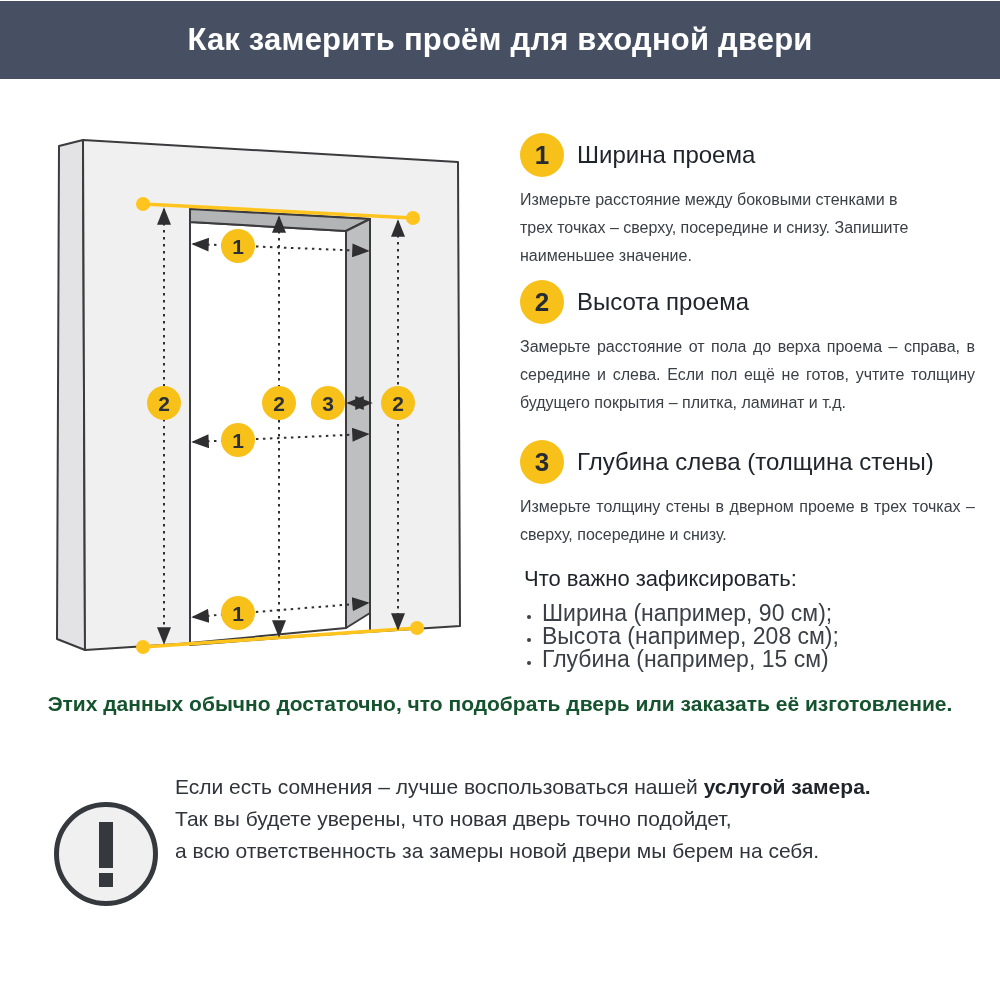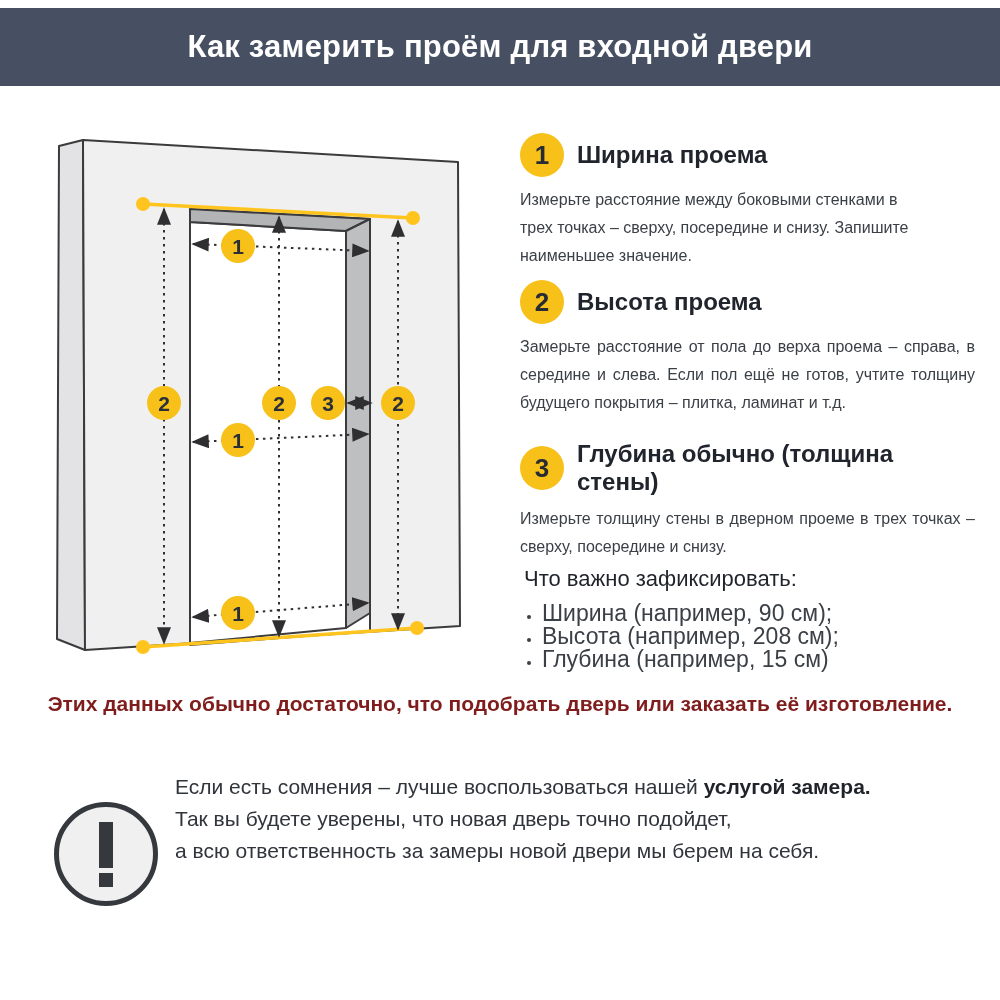--- a/index.html
+++ b/index.html
@@ -1,48 +1,48 @@
 <!DOCTYPE html>
 <html style="--header_bg: #475063; --header_text: #ffffff; --accent: #f7c119; --laser: #ffc41d; --outline: #3b3b3d; --wall_face: #f0f0f1; --wall_side: #e3e3e5; --wall_inner_top: #b3b4b6; --wall_inner_right: #bebfc1;"><head>
 <meta charset="utf-8">
 <style>
   html,body{margin:0;padding:0;background:#ffffff;}
   .page{position:relative;width:1000px;height:1000px;background:#ffffff;overflow:hidden;
         font-family:"Liberation Sans","DejaVu Sans",sans-serif;color:#3a3f47;}
 
   
-  .header{position:absolute;left:0;top:8px;right:0;height:78px;background:var(--header_bg,#475063);}
+  .header{position:absolute;left:0;top:1px;right:0;height:78px;background:var(--header_bg,#475063);}
   .header h1{margin:0;line-height:78px;text-align:center;font-size:31px;font-weight:700;
              color:var(--header_text,#fff);letter-spacing:.2px;}
 
   
   svg.diagram{position:absolute;left:0;top:0;}
   svg.diagram text{font-family:"Liberation Sans","DejaVu Sans",sans-serif;}
 
   
   .step{position:absolute;left:520px;width:455px;}
   .step-head{display:flex;align-items:center;}
   .badge{width:44px;height:44px;border-radius:50%;background:var(--accent,#f7c119);
          display:flex;align-items:center;justify-content:center;flex:0 0 44px;
          font-size:26px;font-weight:700;color:#272b33;}
-  .step-title{margin-left:13px;font-size:24px;font-weight:700;color:#20242c;}
+  .step-title{margin-left:13px;font-size:24px;font-weight:400;color:#20242c;}
   .step-body{margin-top:9px;font-size:16px;line-height:28px;color:#3b4047;}
   .w390{width:390px;}
   .just{text-align:justify;}
 
   
   .checklist{position:absolute;left:520px;top:562px;width:455px;}
   .checklist-title{font-size:22px;font-weight:400;color:#1f232a;margin:4px;}
   .checklist ul{margin:10px 0 0 0;padding-left:22px;list-style:disc;}
   .checklist li{font-size:23px;line-height:23px;color:#3b4047;}
   .checklist li::marker{color:#3b4047;font-size:14px;}
 
   
   .summary{position:absolute;left:0;right:0;top:692px;text-align:center;
-           font-size:21px;font-weight:700;color:#7f1d1d;}
+           font-size:21px;font-weight:700;color:#14532d;}
 
   
   .imp-icon{position:absolute;left:54px;top:802px;width:94px;height:94px;border-radius:50%;
             border:5px solid #35383d;background:#f0f0f1;display:flex;flex-direction:column;
             align-items:center;justify-content:center;gap:5px;}
   .imp-bar{width:14px;height:46px;background:#35383d;}
   .imp-dot{width:14px;height:14px;background:#35383d;}
   .imp-text{position:absolute;left:175px;top:771px;width:790px;font-size:21px;line-height:32px;color:#30343b;}
   .imp-text p{margin:0;}
   .imp-text p + p{margin-top:19px;font-weight:bold;}
@@ -137,21 +137,21 @@
     <div class="step-head">
       <div class="badge">2</div>
       <div class="step-title">Высота проема</div>
     </div>
     <div class="step-body just">Замерьте расстояние от пола до верха проема – справа, в середине и слева. Если пол ещё не готов, учтите толщину будущего покрытия – плитка, ламинат и т.д.</div>
   </div>
 
   <div class="step" style="top:440px">
     <div class="step-head">
       <div class="badge">3</div>
-      <div class="step-title">Глубина обычно (толщина стены)</div>
+      <div class="step-title">Глубина слева (толщина стены)</div>
     </div>
     <div class="step-body just">Измерьте толщину стены в дверном проеме в трех точках – сверху, посередине и снизу.</div>
   </div>
 
   <div class="checklist">
     <p class="checklist-title">Что важно зафиксировать:</p>
     <ul>
       <li>Ширина (например, 90 см);</li>
       <li>Высота (например, 208 см);</li>
       <li>Глубина (например, 15 см)</li>

